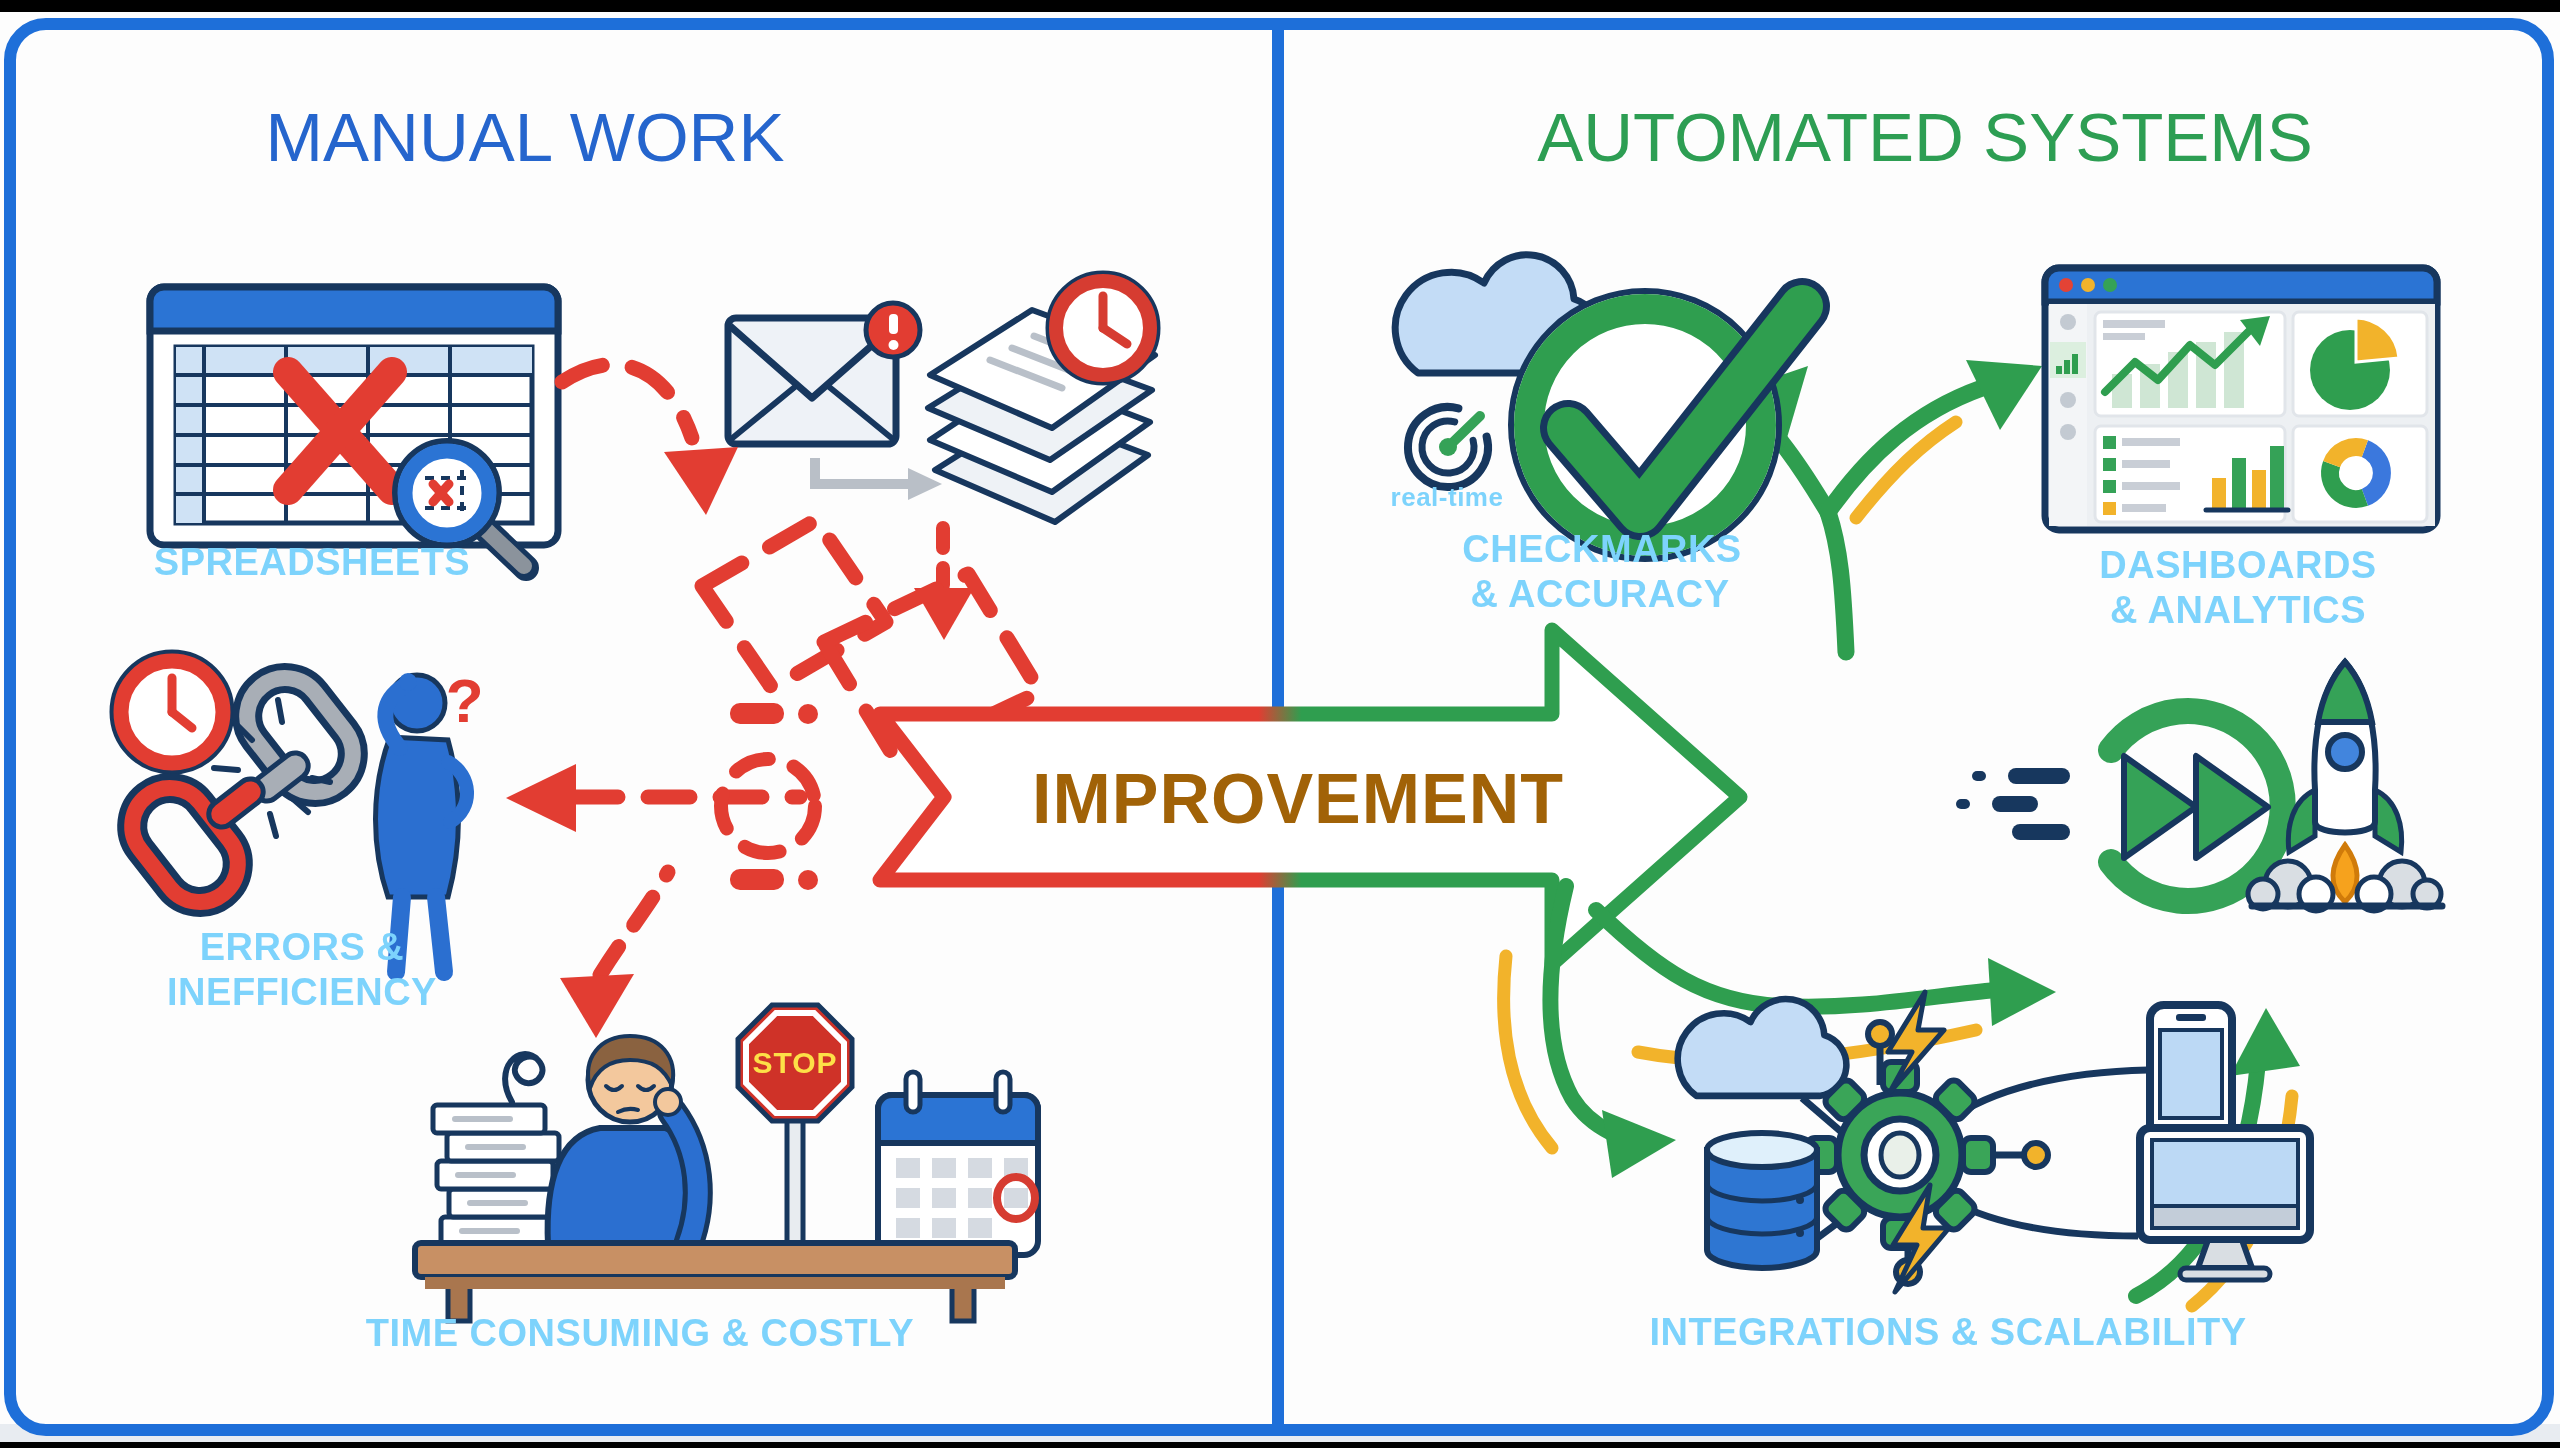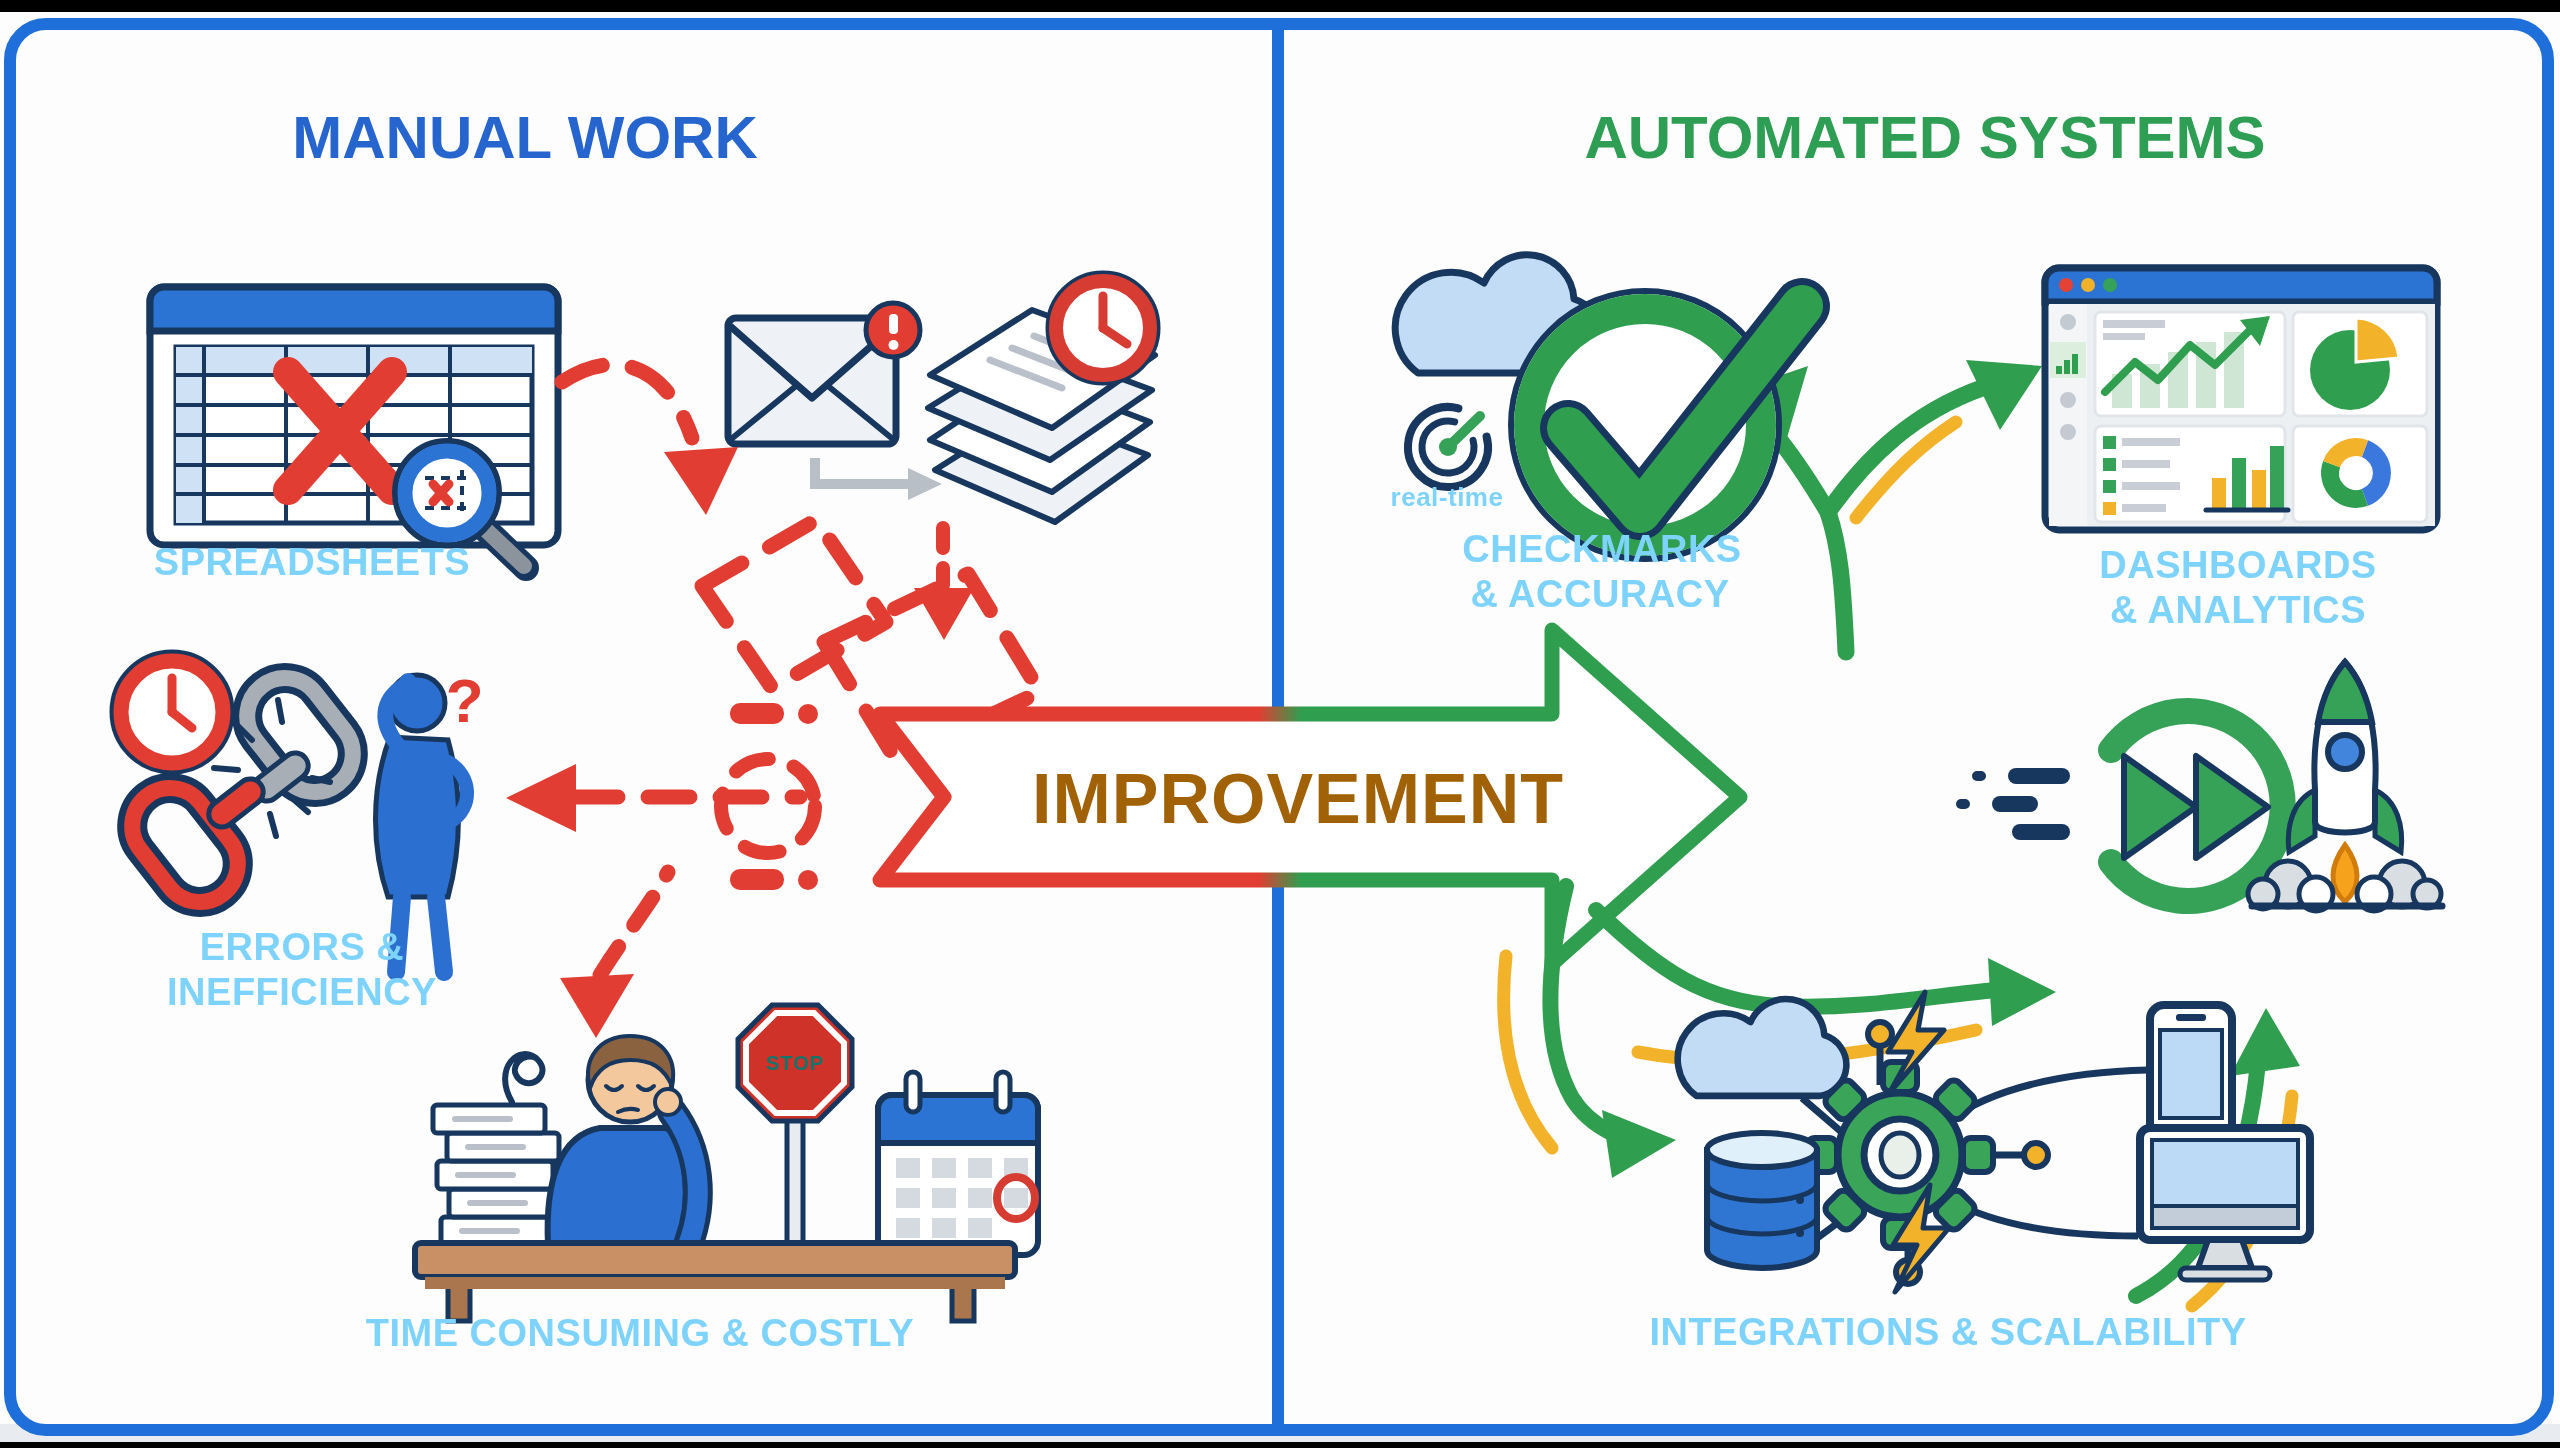--- a/index.html
+++ b/index.html
@@ -1,24 +1,24 @@
 <!DOCTYPE html>
 <html><head>
 <meta charset="utf-8">
 <style>
   html,body{margin:0;padding:0;background:#000;}
   .stage{position:relative;width:2560px;height:1448px;background:#000;overflow:hidden;
          font-family:"Liberation Sans",sans-serif;}
   .art{position:absolute;left:0;top:0;}
   .lbl{position:absolute;transform:translate(-50%,-50%);font-weight:700;color:#7dd3fc;
        white-space:nowrap;letter-spacing:.5px;}
-  .title{font-size:60px;font-weight:700;letter-spacing:0px;}
+  .title{font-size:69px;font-weight:400;letter-spacing:0px;}
   .cap{font-size:38px;}
   .improve{font-size:70px;color:#a16207;letter-spacing:1px;}
-  .stoptxt{font-size:20px;color:#0f766e;letter-spacing:1px;text-align:center;}
+  .stoptxt{font-size:30px;color:#fde047;letter-spacing:1px;text-align:center;}
   .rt{font-size:26px;}
   .qmark{font-size:62px;color:#e23d32;font-weight:700;}
 </style>
 </head>
 <body>
 
 <div class="stage">
 
 <svg class="art" width="2560" height="1448" viewBox="0 0 2560 1448">
   <defs>

